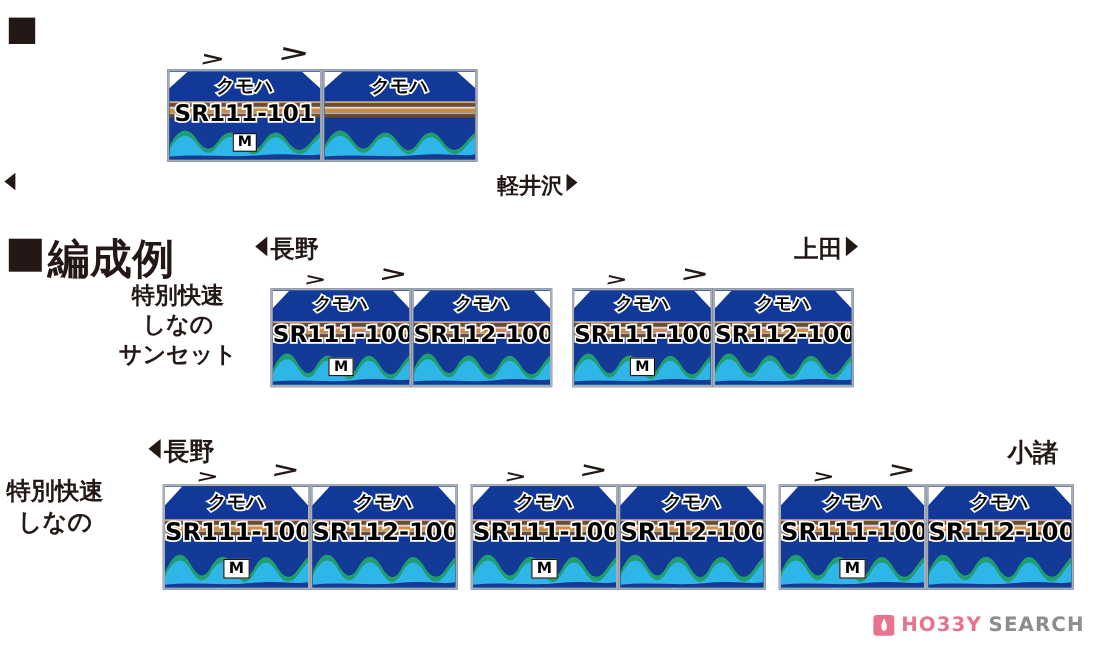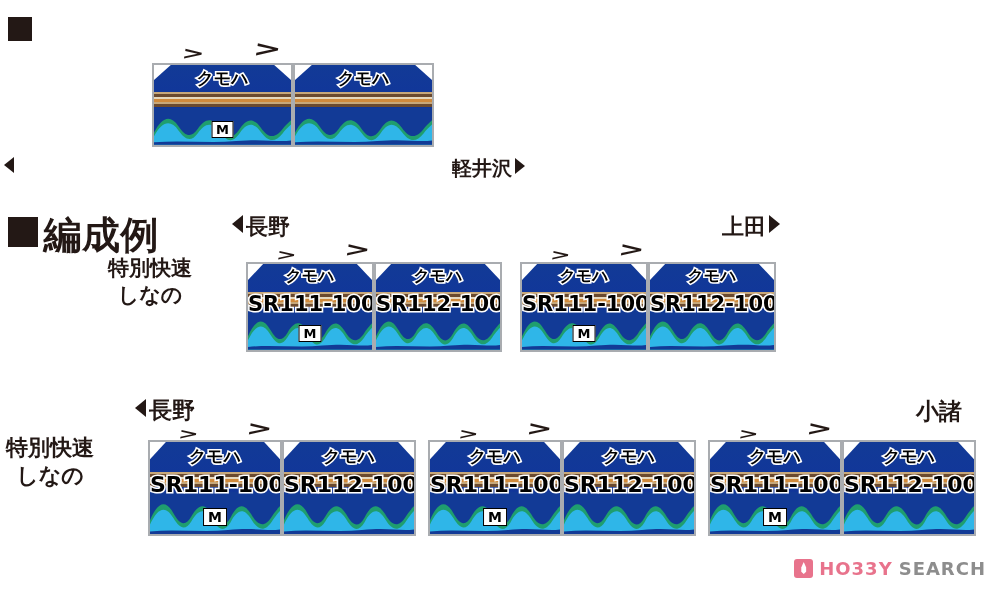--- a/index.html
+++ b/index.html
@@ -216,20 +216,21 @@
 <div id="set-units"></div>
 
 <div class="section-head" id="head-form">
   <span class="sq"></span><span>編成例</span>
 </div>
 
 <div id="formation-rows">
     <div class="train-name" style="left: 108px; top: 255px; font-size: 21px;">
       <div>特別快速</div>
       <div>しなの</div>
+      <div>サンセット</div>
     </div>
     <div class="dest" style="left: 232px; top: 212px; font-size: 22px;"><span class="tri tri-l"></span><span>長野</span></div>
     <div class="dest" style="left: 722px; top: 212px; font-size: 22px;"><span>上田</span><span class="tri tri-r"></span></div>
     <div class="unit" style="left: 246px; top: 262px;">
       <div class="car" style="width: 128px; height: 90px;">
         <div class="body"></div>
         <div class="bevel-l"></div>
         <div class="bevel-r"></div>
         <div class="waves">
           <svg viewBox="0 0 200 60" preserveAspectRatio="none">
@@ -510,20 +511,21 @@
       </div>
       <div class="stripes" style="top:27px">
         <i style="height:2px;background:#c8a87a"></i>
         <i style="height:3px;background:#6b4a2f"></i>
         <i style="height:2px;background:#e6d8be"></i>
         <i style="height:3px;background:#d08a3c"></i>
         <i style="height:2px;background:#c8a87a"></i>
         <i style="height:3px;background:#6b4a2f"></i>
       </div>
       <div class="lbl lbl-kumoha" style="top:2px;font-size:17px">クモハ</div>
+      <div class="lbl lbl-code" style="top:26px;font-size:21px">SR111-101</div>
       <div class="mbadge" style="bottom:7px;font-size:13px;padding:1px 4px">M</div>
     </div>
     <div class="car" style="width: 141px; height: 84px;">
       <div class="body"></div>
       <div class="bevel-l"></div>
       <div class="bevel-r"></div>
       <div class="waves">
         <svg viewBox="0 0 200 60" preserveAspectRatio="none">
           <rect width="200" height="60" fill="#123a96"></rect>
           <path d="M0,40 C12,14 24,10 36,30 C46,46 54,50 64,34 C74,18 84,14 96,32 C106,48 114,52 124,36 C134,18 144,14 156,32 C166,48 176,52 188,34 C194,26 198,22 200,20 L200,60 L0,60 Z" fill="#1f9e6e"></path>

